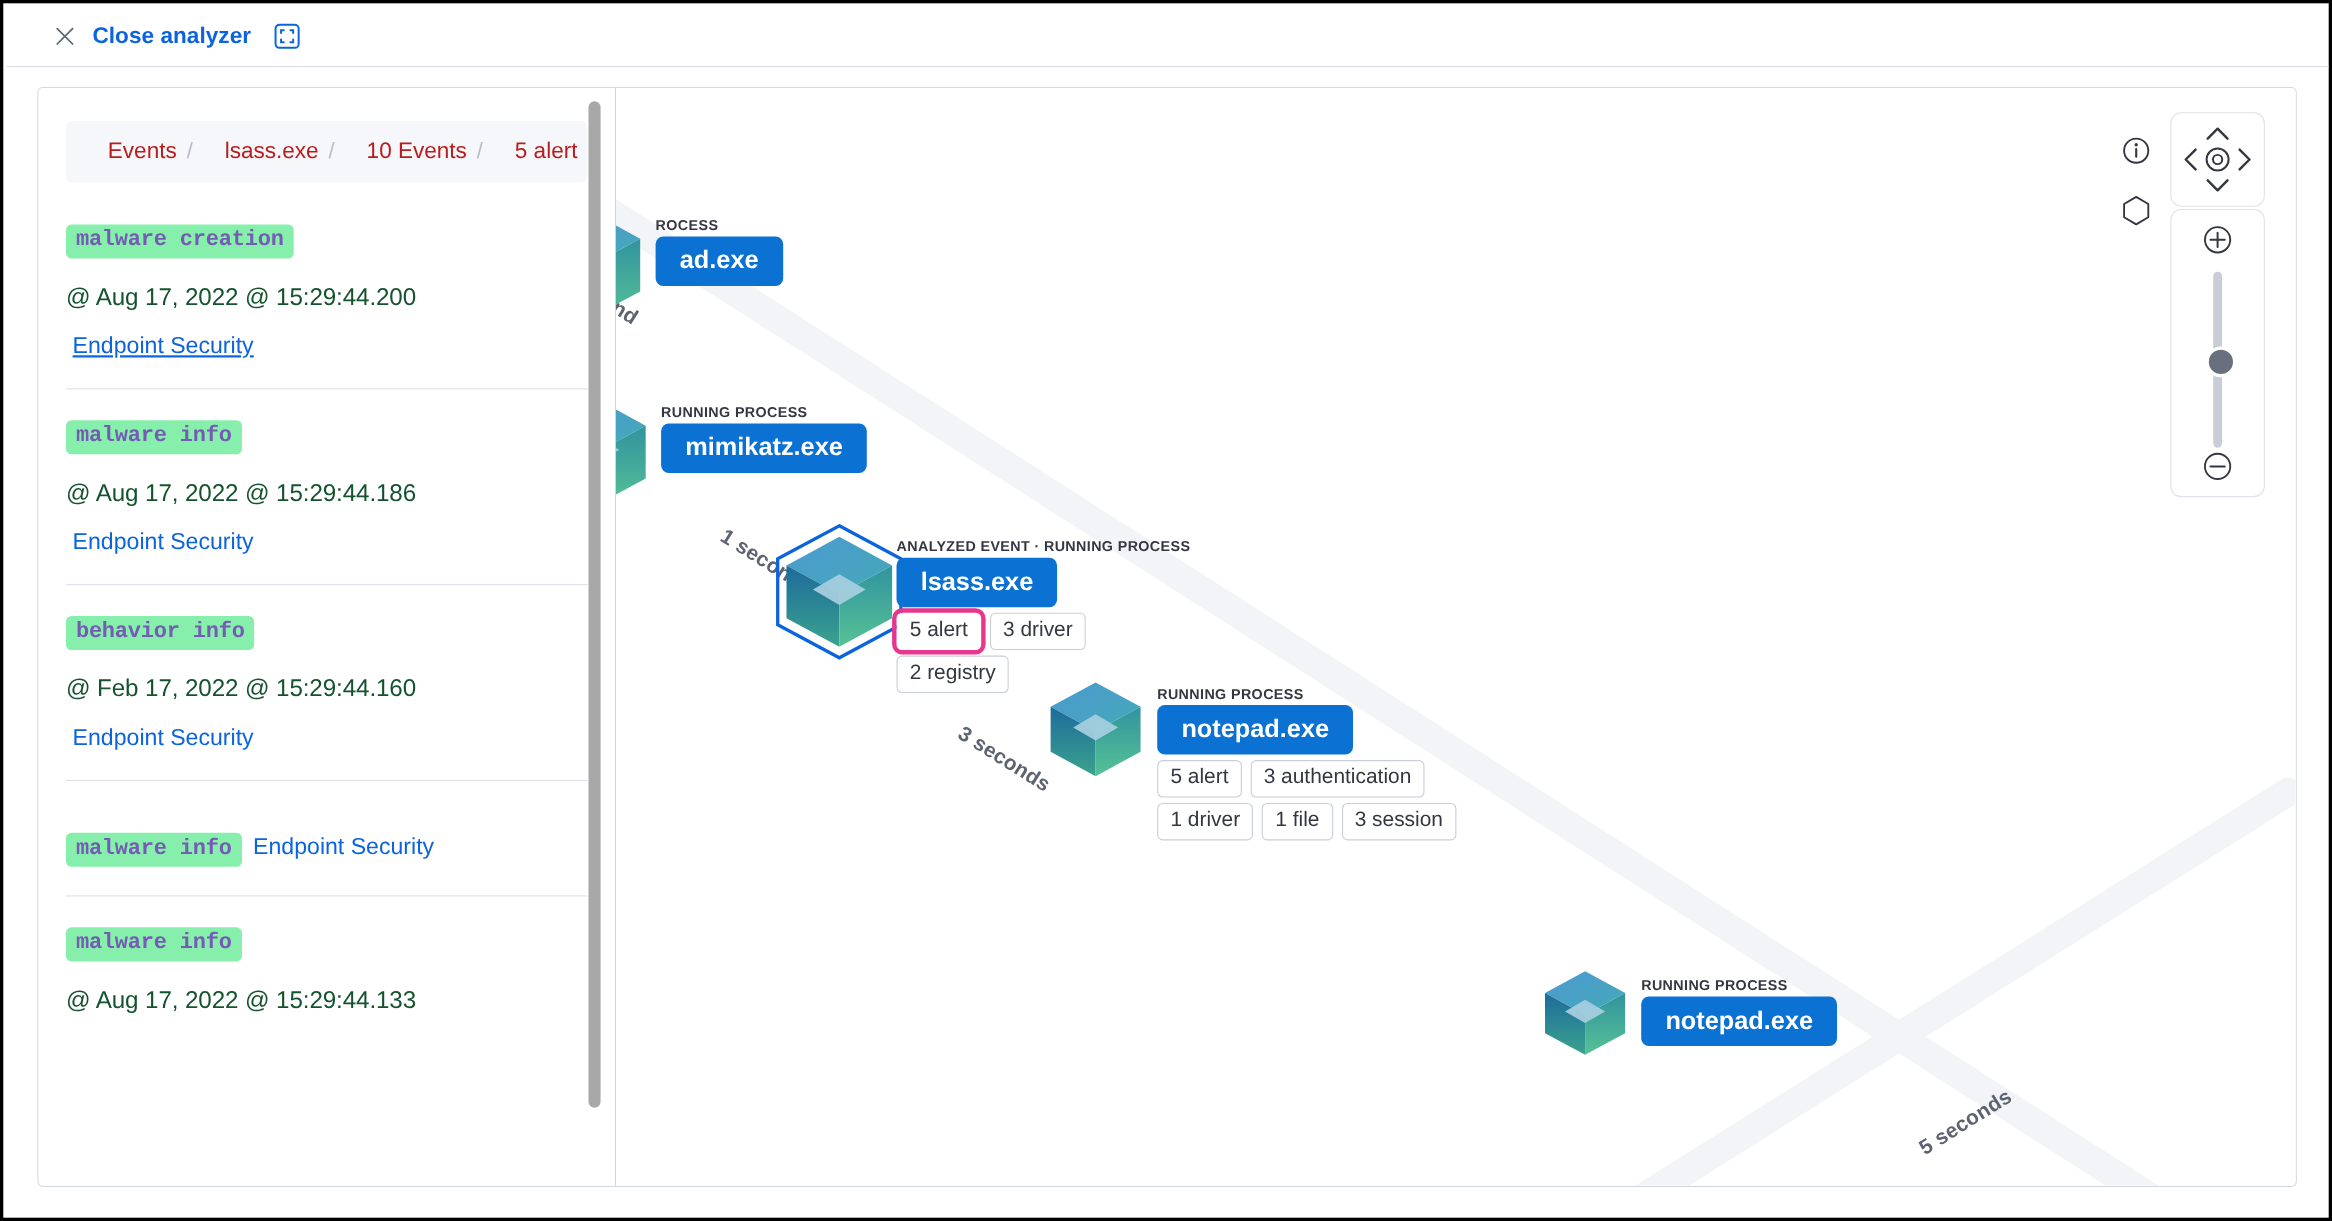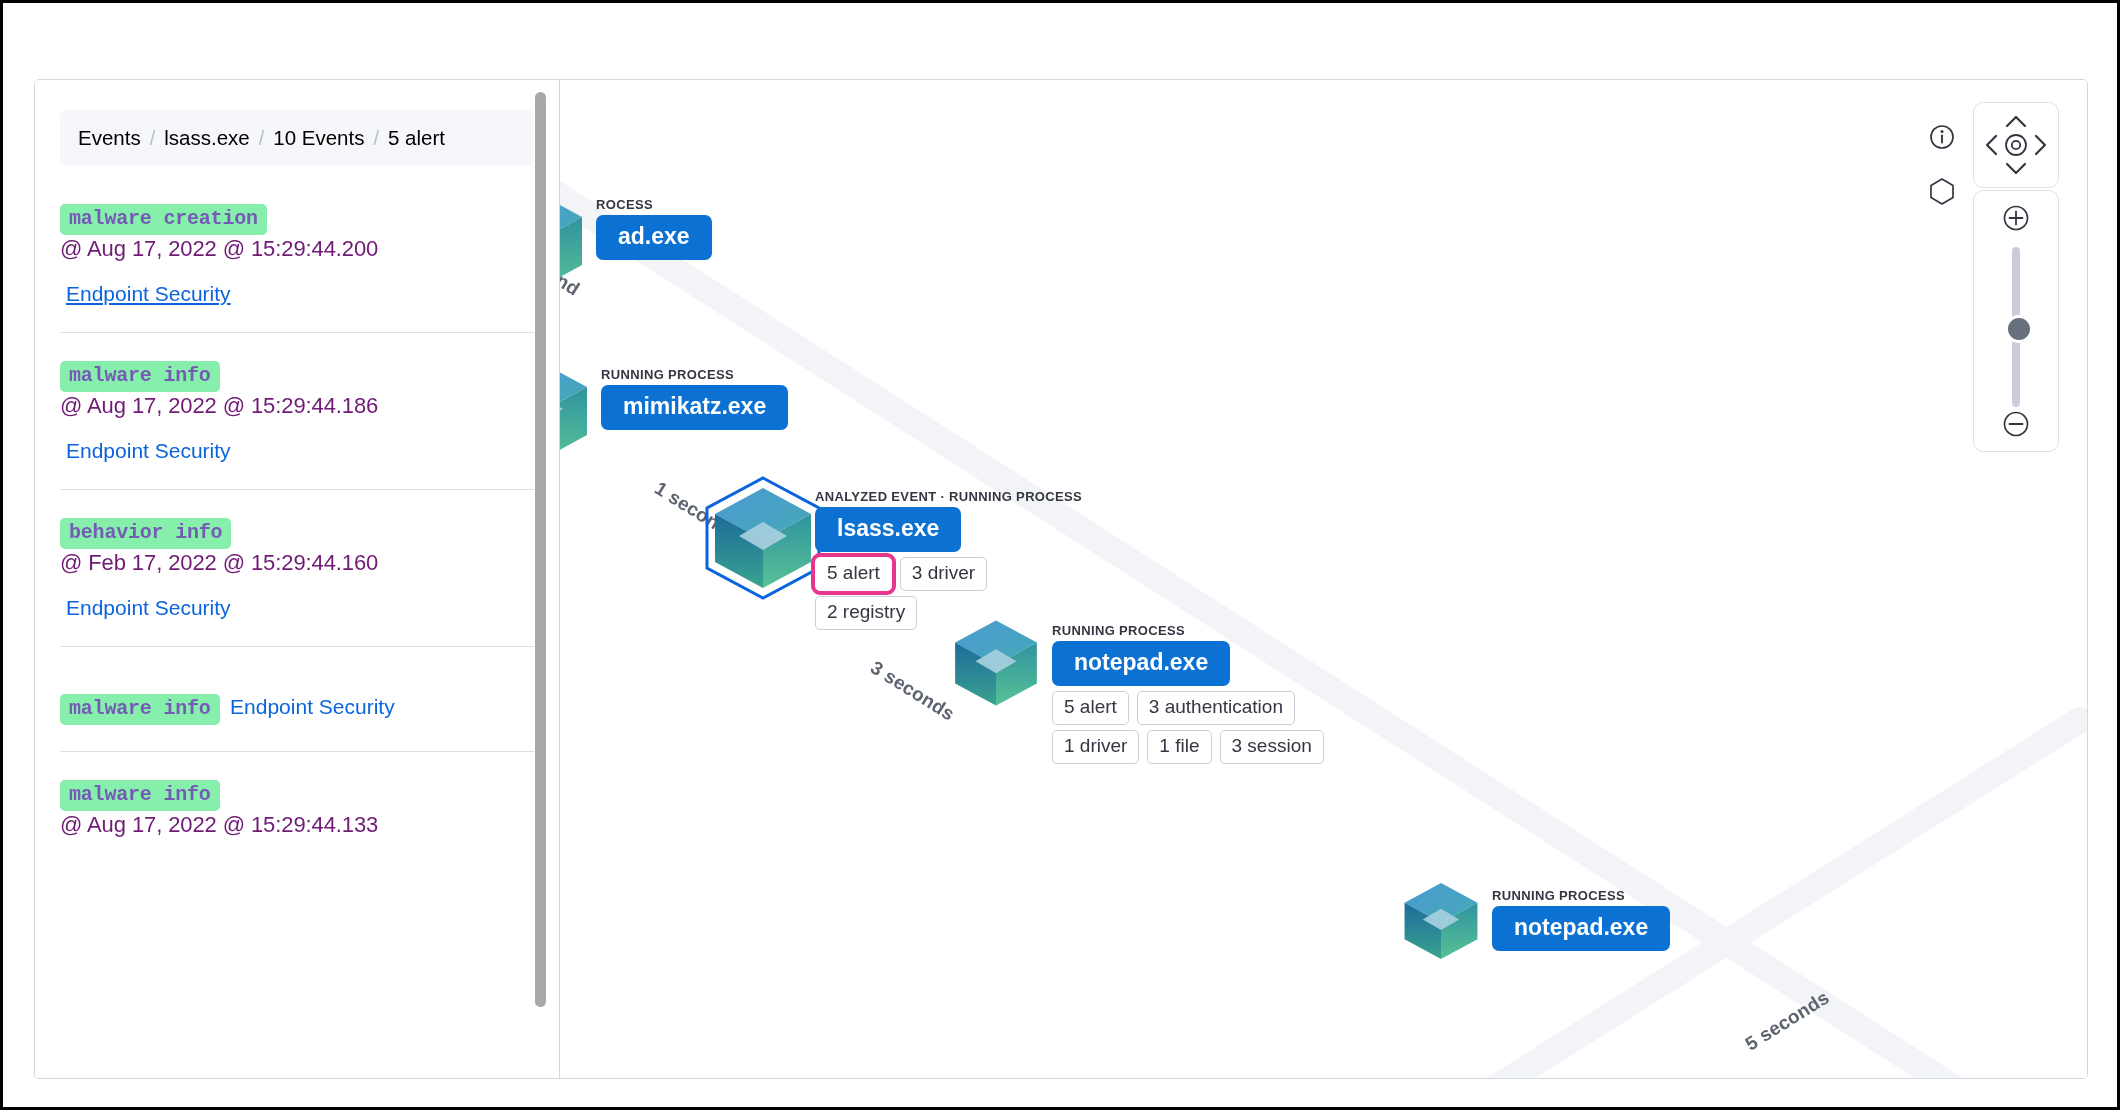--- a/index.html
+++ b/index.html
@@ -74,21 +74,21 @@
     border-radius: 6px;
     height: 56px;
     display: flex; align-items: center;
     padding: 0 18px;
     box-sizing: border-box;
     font-size: 20.5px;
     color: #4c5364;
     white-space: nowrap;
     overflow: hidden;
   }
-  .bc-item { color: #000000; cursor: pointer; }
+  .bc-item { color: #b91c1c; cursor: pointer; margin-left: 20px; }
   .bc-sep { color: #b6bcc8; margin: 0 9px; font-size: 20px; }
 
   #events-list {
     margin: 0 25px 0 25px;
     padding-top: 10px;
   }
   .event-row {
     padding: 28px 0 26px 0;
     border-bottom: 1px solid #dcdfe6;
   }
@@ -99,23 +99,23 @@
     color: #765bb5;
     font-family: "Liberation Mono", monospace;
     font-size: 20px;
     font-weight: 700;
     padding: 3px 9px 5px 9px;
     border-radius: 5px;
     letter-spacing: -0.2px;
   }
   .event-time {
     display: block;
-    margin-top: 1px;
+    margin-top: 22px;
     font-size: 22px;
-    color: #701a75;
+    color: #14532d;
     letter-spacing: -0.1px;
   }
   .event-link {
     display: inline-block;
     margin-top: 20px;
     margin-left: 6px;
     color: #0b64dd;
     font-size: 21px;
     cursor: pointer;
   }
@@ -231,20 +231,37 @@
     border-radius: 50%;
     border: 3px solid #ffffff;
     cursor: pointer;
   }
 </style>
 </head>
 <body>
 
 <div id="screen">
 
+  <div id="topbar">
+    <span id="close-x">
+      <svg width="20" height="20" viewBox="0 0 20 20">
+        <path d="M3 3 L17 17 M17 3 L3 17" stroke="#5a6472" stroke-width="1.6" fill="none" stroke-linecap="round"></path>
+      </svg>
+    </span>
+    <span id="close-label">Close analyzer</span>
+    <span id="fullscreen-btn">
+      <svg width="26" height="26" viewBox="0 0 26 26">
+        <rect x="2.5" y="2.5" width="21" height="21" rx="3.5" fill="none" stroke="#0b64dd" stroke-width="1.8"></rect>
+        <path d="M7.5 10 L7.5 7.5 L10 7.5" fill="none" stroke="#0b64dd" stroke-width="1.8" stroke-linecap="round"></path>
+        <path d="M16 7.5 L18.5 7.5 L18.5 10" fill="none" stroke="#0b64dd" stroke-width="1.8" stroke-linecap="round"></path>
+        <path d="M7.5 16 L7.5 18.5 L10 18.5" fill="none" stroke="#0b64dd" stroke-width="1.8" stroke-linecap="round"></path>
+        <path d="M16 18.5 L18.5 18.5 L18.5 16" fill="none" stroke="#0b64dd" stroke-width="1.8" stroke-linecap="round"></path>
+      </svg>
+    </span>
+  </div>
 
   <div id="content-frame">
 
     <div id="events-panel">
 
       <div id="breadcrumb">
         <span class="bc-item">Events</span>
         <span class="bc-sep">/</span>
         <span class="bc-item">lsass.exe</span>
         <span class="bc-sep">/</span>

